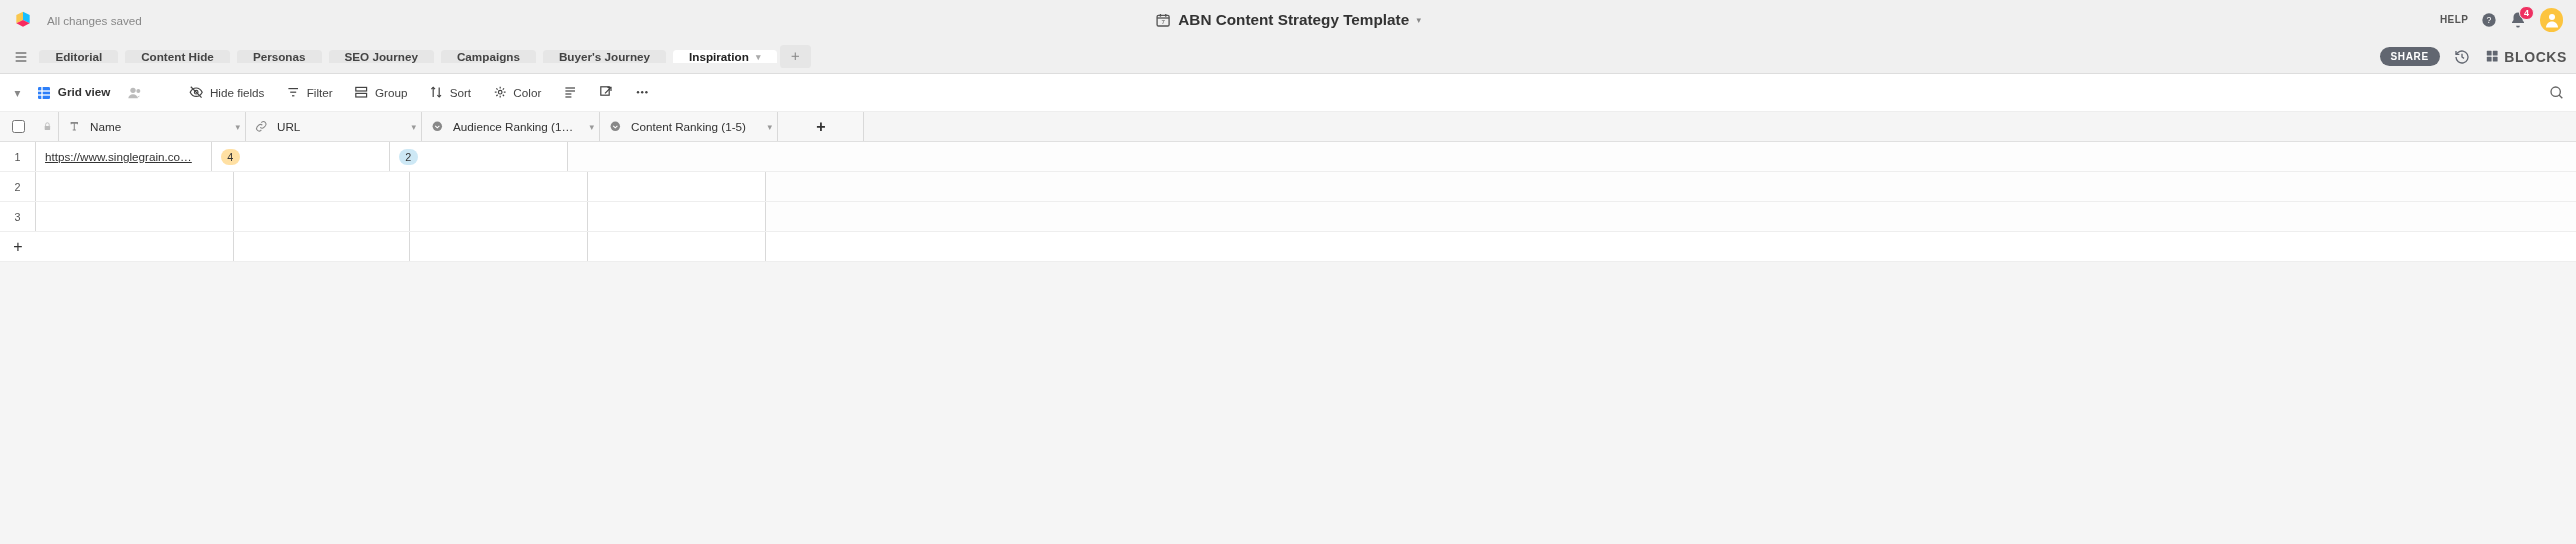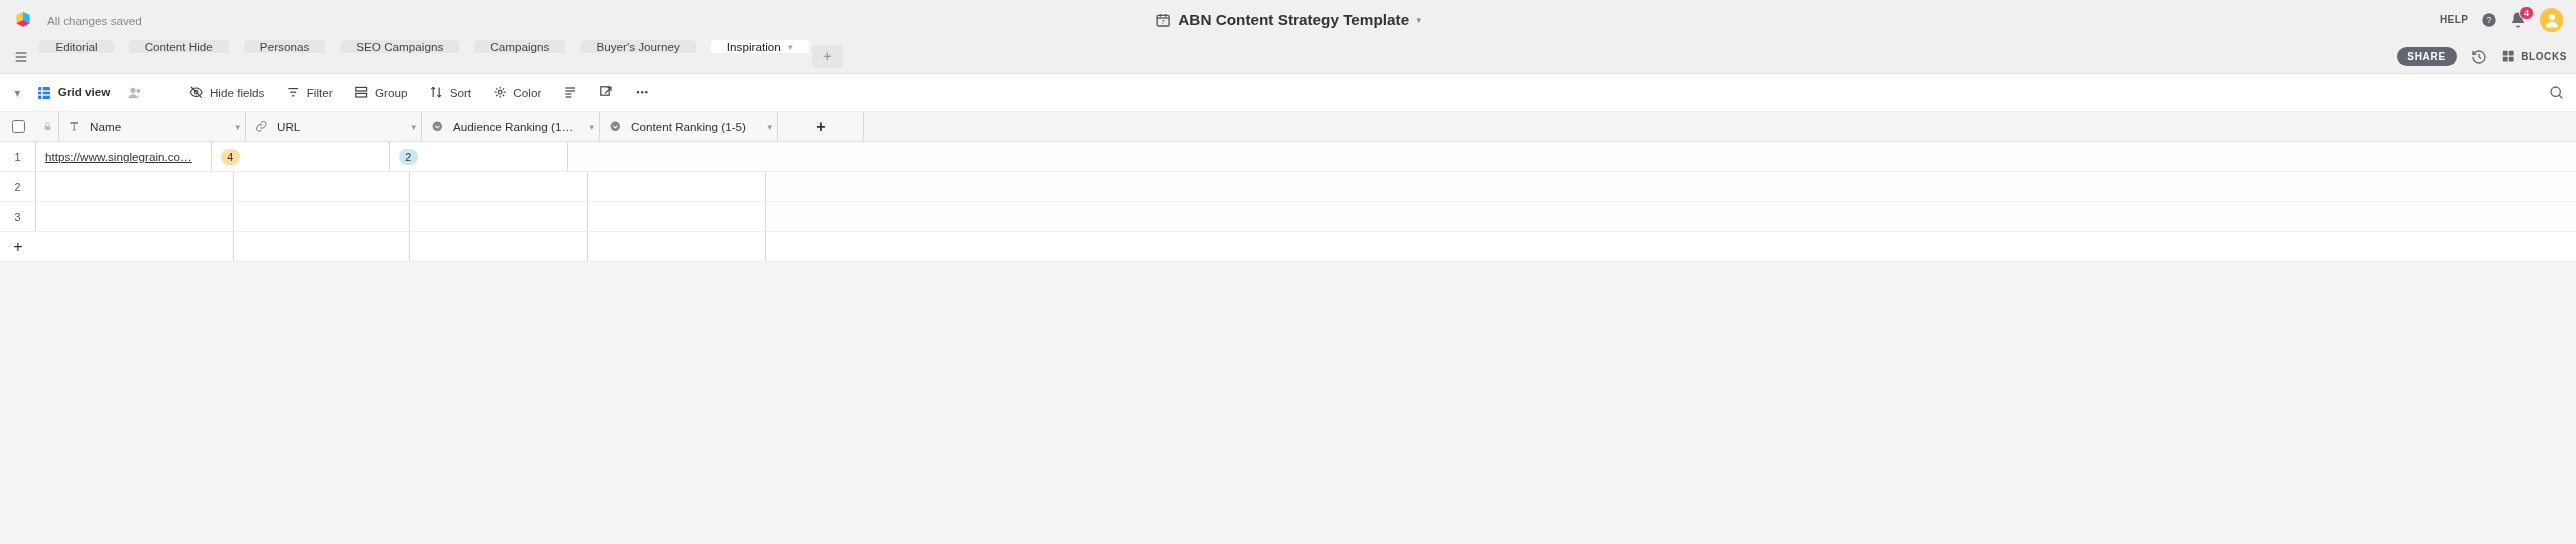--- a/index.html
+++ b/index.html
@@ -43,34 +43,34 @@
     width: 23.4px; height: 23.4px; border-radius: 50%; background: #fcc43f;
     display:flex; align-items:center; justify-content:center;
   }
 
   
   .tabs-row {
     display: flex; align-items: center; height: 34px; background:#f0f0f0;
     padding: 0 9px 0 12.6px; border-bottom: 0.9px solid #ddd;
   }
   .hamburger { color:#666; margin-right: 10.8px; cursor:pointer; }
-  .tabs { display: flex; gap: 15px; align-items: flex-start; height: 100%; }
+  .tabs { display: flex; gap: 7px; align-items: center; height: 100%; font-weight: bold; }
   .tab {
     display:flex; align-items:center; padding: 0 16px;
     background:#e6e6e6; color:#444; font-size:11.7px; border-radius: 3.6px 3.6px 0 0;
     cursor:pointer; gap:7.2px;
   }
   .tab.active { background:#fff; color:#222; }
   .tab .tab-caret { color:#aaa; font-size:9px; }
   .tab-add { display:flex; align-items:center; padding:0 9px; color:#888; background:#e6e6e6; border-radius:3.6px; cursor:pointer; margin-left:3.6px; height:23.4px; align-self:center;}
   .tabs-right { margin-left:auto; display:flex; align-items:center; gap:14.4px; }
   .share-pill { background:#616670; color:#fff; font-size:10px; font-weight:700; letter-spacing:0.7px; padding:3.6px 10.8px; border-radius:10.8px; cursor:pointer; }
   .hist-icon, .blocks-icon { color:#616670; }
   .blocks-wrap { display:flex; align-items:center; gap:5.4px; cursor:pointer; }
-  .blocks-label { font-size:10px; font-weight:700; letter-spacing:0.6px; color:#555; }
+  .blocks-label { font-size:14px; font-weight:700; letter-spacing:0.6px; color:#555; }
 
   
   .toolbar {
     display:flex; align-items:center; height:38px; background:#fff; padding:0 10.8px; gap:7.2px; border-bottom:0.9px solid #eee;
   }
   .tb-caret { color:#888; padding:3.6px; cursor:pointer; }
   .view-btn { display:flex; align-items:flex-start; gap:5.4px; cursor:pointer; padding:3.6px 5.4px;}
   .grid-icon { color:#2d7ff9; }
   .view-label { font-weight:700; color:#333; font-size:11.7px; }
   .people-icon { color:#bbb; margin-left:3.6px; }
@@ -189,21 +189,21 @@
       <div class="tab">
         <span>Editorial</span>
       </div>
       <div class="tab">
         <span>Content Hide</span>
       </div>
       <div class="tab">
         <span>Personas</span>
       </div>
       <div class="tab">
-        <span>SEO Campaigns</span>
+        <span>SEO Journey</span>
       </div>
       <div class="tab">
         <span>Campaigns</span>
       </div>
       <div class="tab">
         <span>Buyer's Journey</span>
       </div>
       <div class="tab active">
         <span>Inspiration</span>
         <span class="tab-caret">▾</span>

